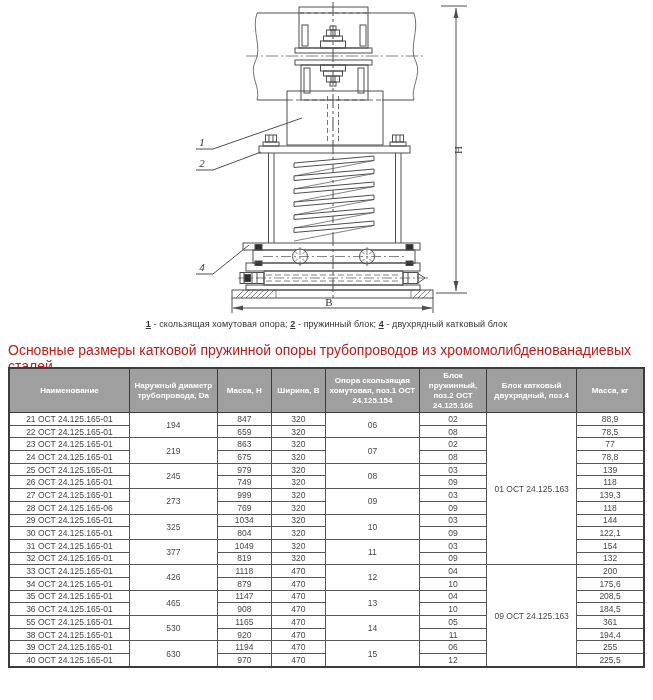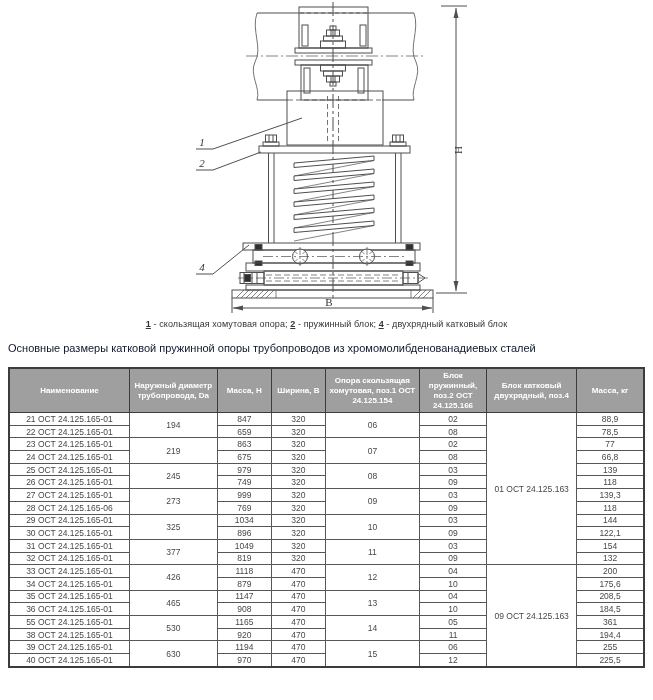--- a/index.html
+++ b/index.html
@@ -9,21 +9,21 @@
   }
   #drawing{position:absolute;top:0;left:0;}
   .stroke{stroke:#4f4f4f;fill:none;stroke-width:1;}
   #caption{
     position:absolute;top:319px;left:0;width:653px;text-align:center;
     font-size:9px;color:#333;letter-spacing:0.1px;
   }
   .cap-num{font-weight:bold;text-decoration:underline;}
   #title{
     position:absolute;top:342px;left:8px;width:640px;
-    font-size:11px;color:#0f172a;
+    font-size:14px;color:#b91c1c;
   }
   #spec-table{
     position:absolute;top:367px;left:8px;width:637px;
     border-collapse:collapse;table-layout:fixed;
     font-size:8.5px;color:#474747;
     border:2px solid #3c3c3c;
   }
   #spec-table th{
     background:#9f9f9f;color:#ffffff;font-weight:bold;font-size:8px;
     border:1px solid #3c3c3c;height:41px;padding:1px 3px;vertical-align:middle;
@@ -270,21 +270,21 @@
         <td>320</td>
         <td rowspan="2">07</td>
         <td>02</td>
         <td>77</td>
       </tr>
       <tr>
         <td>24 ОСТ 24.125.165-01</td>
         <td>675</td>
         <td>320</td>
         <td>08</td>
-        <td>66,8</td>
+        <td>78,8</td>
       </tr>
       <tr>
         <td>25 ОСТ 24.125.165-01</td>
         <td rowspan="2">245</td>
         <td>979</td>
         <td>320</td>
         <td rowspan="2">08</td>
         <td>03</td>
         <td>139</td>
       </tr>
@@ -315,21 +315,21 @@
         <td>29 ОСТ 24.125.165-01</td>
         <td rowspan="2">325</td>
         <td>1034</td>
         <td>320</td>
         <td rowspan="2">10</td>
         <td>03</td>
         <td>144</td>
       </tr>
       <tr>
         <td>30 ОСТ 24.125.165-01</td>
-        <td>896</td>
+        <td>804</td>
         <td>320</td>
         <td>09</td>
         <td>122,1</td>
       </tr>
       <tr>
         <td>31 ОСТ 24.125.165-01</td>
         <td rowspan="2">377</td>
         <td>1049</td>
         <td>320</td>
         <td rowspan="2">11</td>

